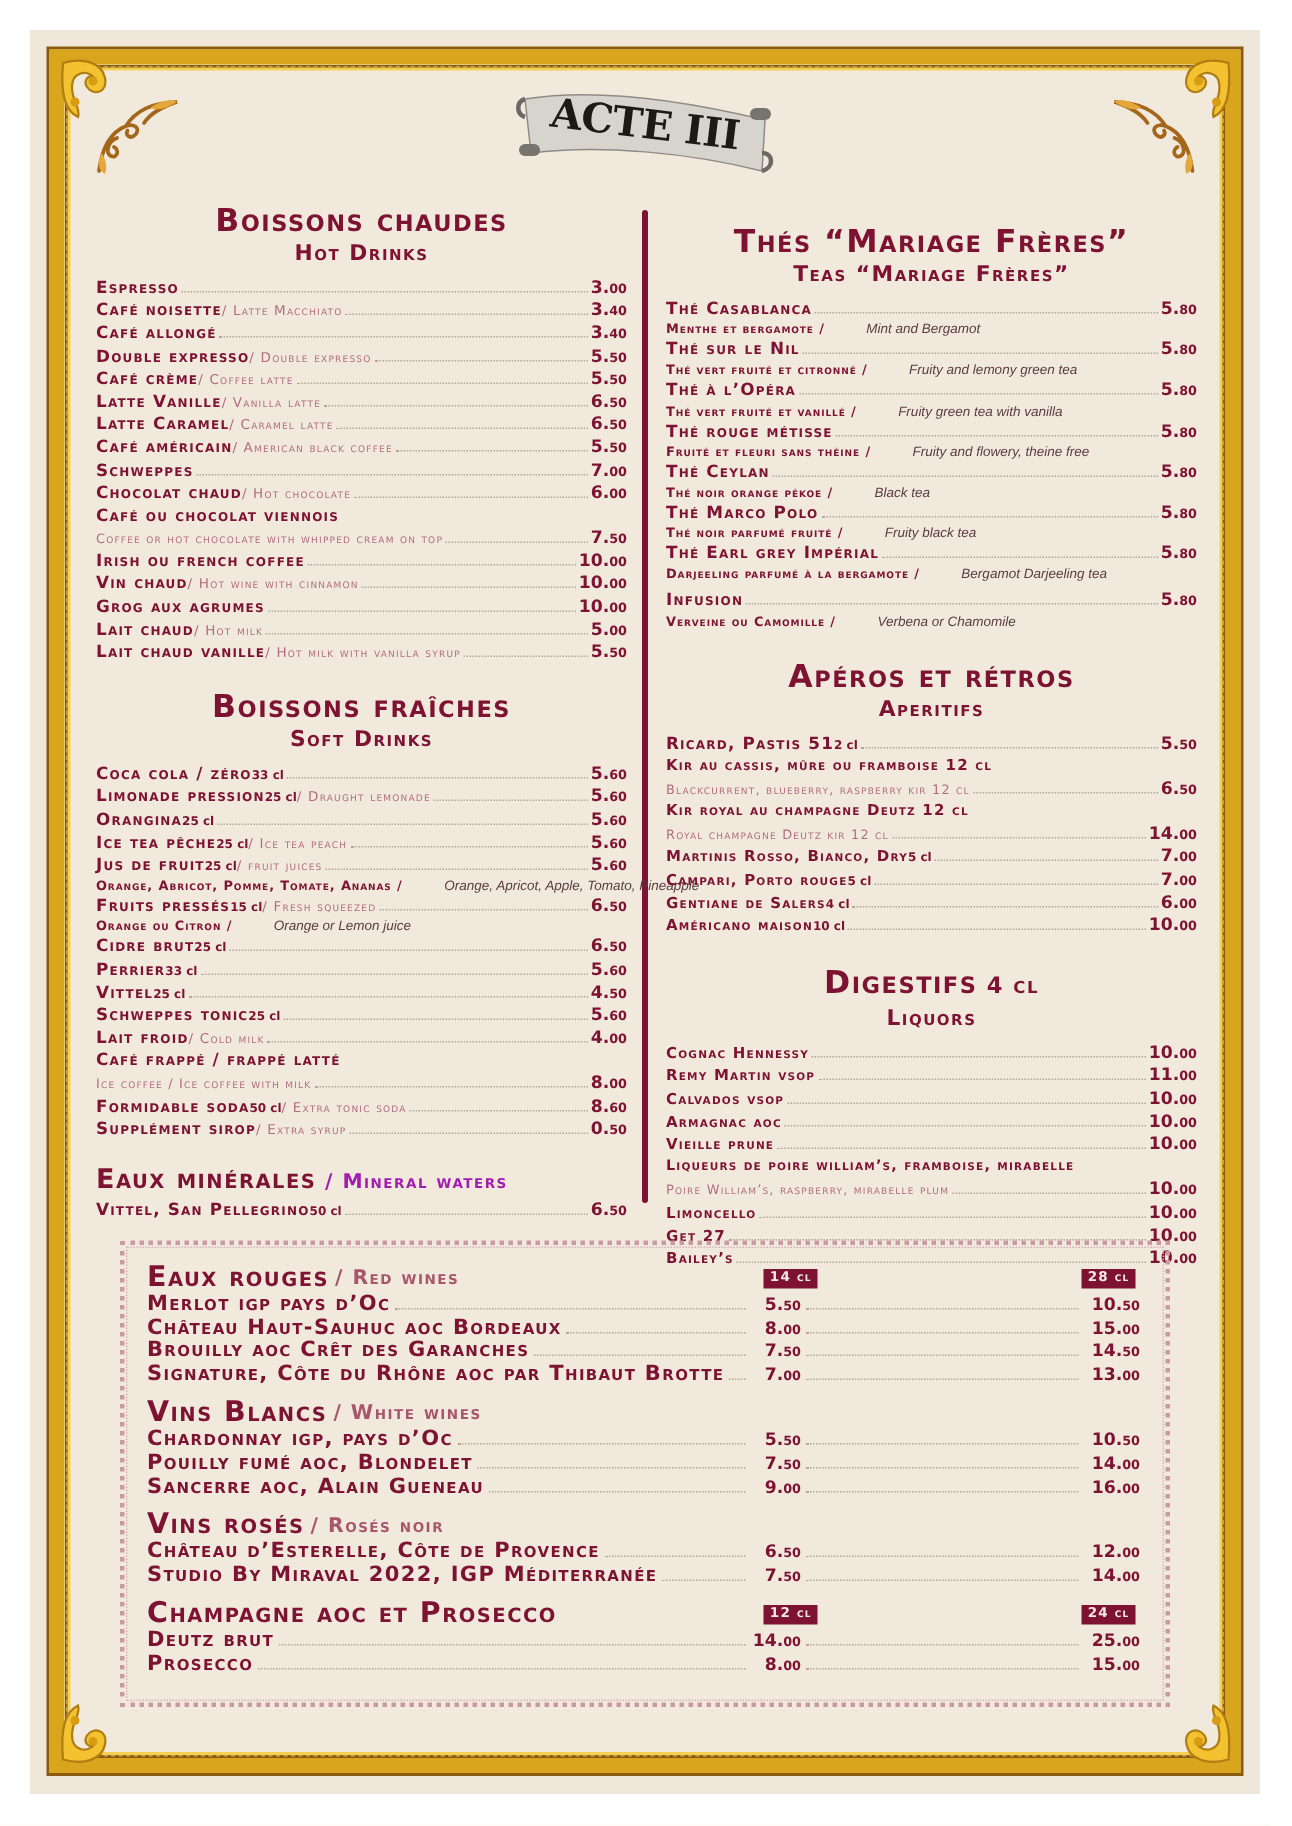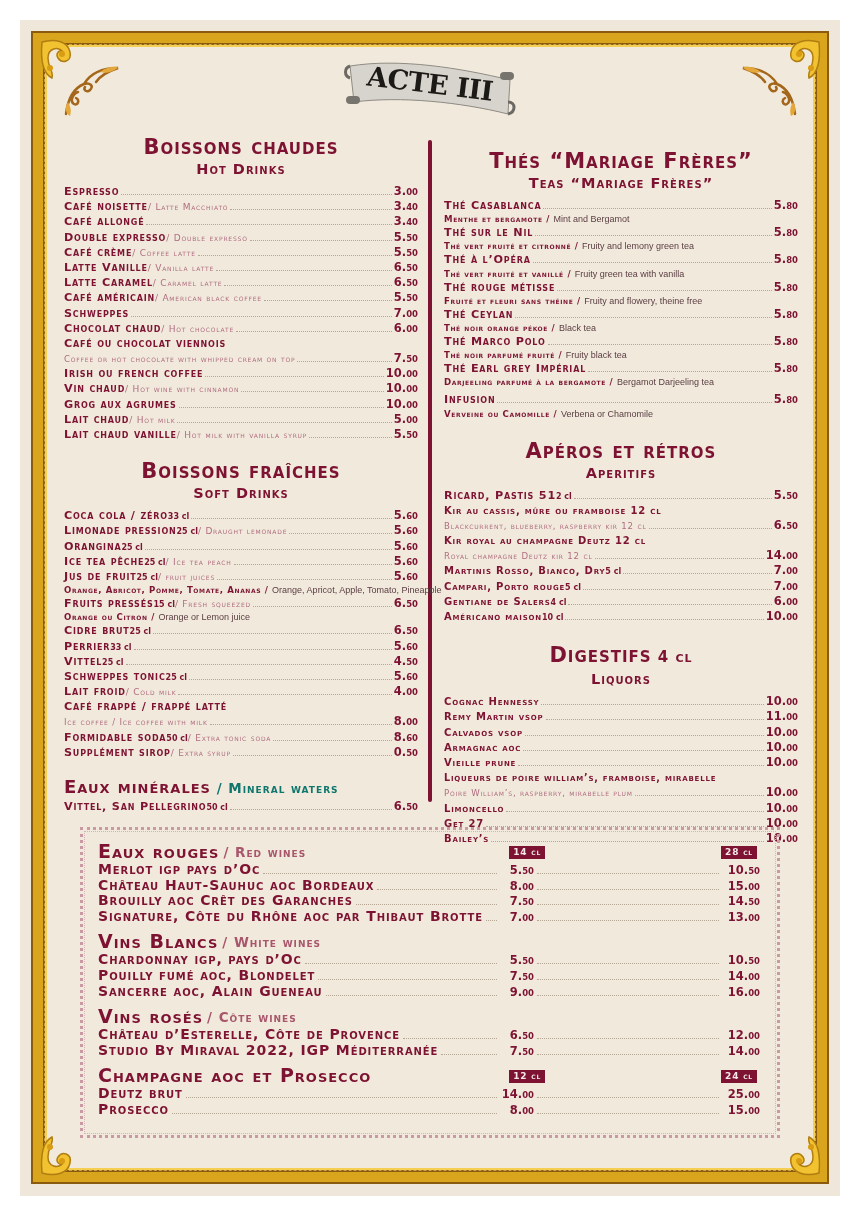--- a/index.html
+++ b/index.html
@@ -19,32 +19,32 @@
   .banner svg { position:absolute; left:0; top:0; width:180px; height:64px; }
   .banner-text { position:absolute; left:0; top:12px; width:180px; text-align:center; font-family:"DejaVu Serif", serif; font-weight:bold; font-size:27px; color:#1c1a17; transform:rotate(7deg); letter-spacing:-0.5px; }
 
   .col { position:absolute; }
   .col-left { left:64px; top:134px; width:354px; }
   .col-right { left:444px; top:148px; width:354px; }
   .divider { position:absolute; left:428px; top:140px; width:4px; height:662px; background:#7d1232; border-radius:2px; }
 
   .sec-title { text-align:center; color:#7d1232; font-weight:bold; font-size:21px; letter-spacing:1px; font-variant:small-caps; line-height:26px; }
   .sec-sub { text-align:center; color:#7d1232; font-weight:bold; font-size:14.5px; letter-spacing:1px; font-variant:small-caps; line-height:18px; margin-bottom:6px; }
-  .sec-title .inline-sub { font-size:13.5px; color:#0f766e; letter-spacing:1px; }
+  .sec-title .inline-sub { font-size:13.5px; color:#a21caf; letter-spacing:1px; }
   .sec-title.left { text-align:left; }
 
   .row { display:flex; align-items:baseline; line-height:15.2px; height:15.2px; white-space:nowrap; }
   .row .name { font-weight:bold; font-size:11.2px; color:#7d1232; font-variant:small-caps; letter-spacing:0.8px; }
   .row .en { font-size:9px; color:#b06c80; font-variant:small-caps; letter-spacing:0.8px; font-weight:normal; }
   .row .vol { font-size:8px; font-weight:bold; color:#7d1232; }
   .row .dots { flex:1; border-bottom:1px dotted #b4a693; margin:0 2px 3px 2px; min-width:6px; }
   .row .price { font-weight:bold; font-size:11.5px; color:#7d1232; }
   .row .price small { font-size:8.5px; font-weight:bold; }
   .subline { font-size:8.6px; color:#7d1232; font-variant:small-caps; letter-spacing:0.6px; line-height:12px; height:12px; white-space:nowrap; font-weight:bold; }
-  .subline .it { font-variant:normal; font-weight:normal; color:#5a3c42; letter-spacing:0; font-family:"Liberation Sans", sans-serif; font-size:9px; }
+  .subline .it { font-style:italic; font-variant:normal; font-weight:normal; color:#5a3c42; letter-spacing:0; font-family:"Liberation Sans", sans-serif; font-size:9px;margin-left:24px; }
   .row.sub .name { font-size:8.6px; color:#b06c80; font-weight:normal; letter-spacing:0.8px; }
   .name-only { font-weight:bold; font-size:11.2px; color:#7d1232; font-variant:small-caps; letter-spacing:0.8px; line-height:15.2px; white-space:nowrap; }
 
   .wine-box { position:absolute; left:80px; top:827px; width:700px; height:311px; box-sizing:border-box; border:3px dotted #c99aa4; }
   .wine-box-inner { position:absolute; left:84px; top:831px; width:692px; height:303px; box-sizing:border-box; border:1px dotted #d8b2ba; }
   .wine-area { position:absolute; left:98px; top:838px; width:662px; }
   .wrow { display:flex; align-items:baseline; height:15.6px; line-height:15.6px; white-space:nowrap; }
   .wrow .name { font-weight:bold; font-size:14px; color:#7d1232; font-variant:small-caps; letter-spacing:0.9px; }
   .wrow .dots { border-bottom:1px dotted #b4a693; margin:0 3px 3px 3px; }
   .wrow .d1 { flex:1; }
@@ -559,21 +559,21 @@
   <div class="wrow">
       <span class="name">Sancerre aoc, Alain Gueneau</span>
       <span class="dots d1"></span>
       <span class="p1"><span>9.</span><small>00</small></span>
       <span class="dots d2"></span>
       <span class="p2"><span>16.</span><small>00</small></span>
     </div>
 
   <div class="whead" style="margin-top:6px;">
     <span class="wt">Vins rosés</span>
-      <span class="ws">/ Côte wines</span>
+      <span class="ws">/ Rosés noir</span>
   </div>
   <div class="wrow">
       <span class="name">Château d’Esterelle, Côte de Provence</span>
       <span class="dots d1"></span>
       <span class="p1"><span>6.</span><small>50</small></span>
       <span class="dots d2"></span>
       <span class="p2"><span>12.</span><small>00</small></span>
     </div>
   <div class="wrow">
       <span class="name">Studio By Miraval 2022, IGP Méditerranée</span>

